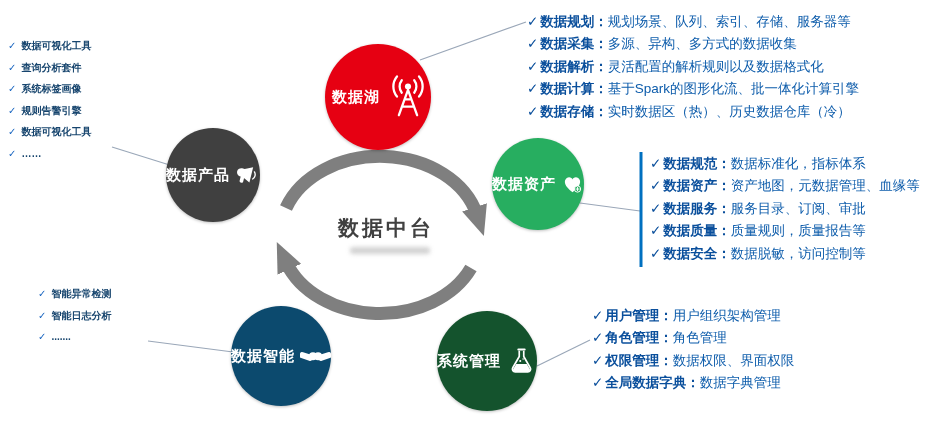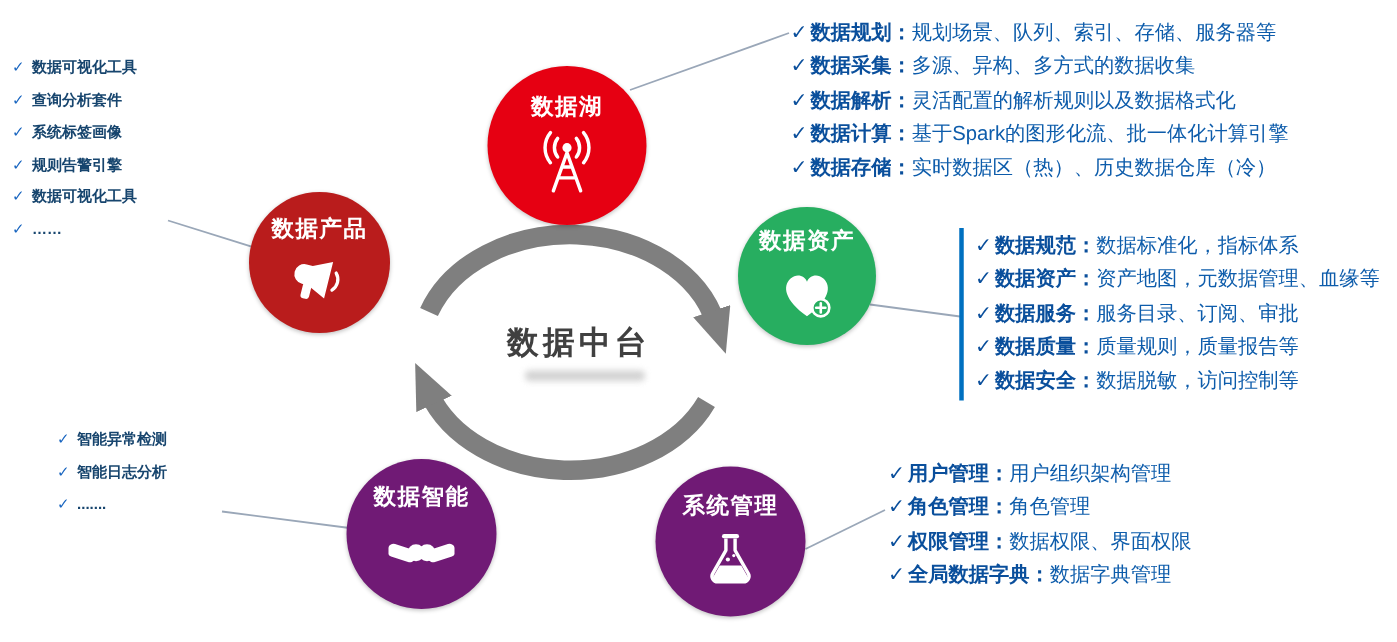--- a/index.html
+++ b/index.html
@@ -1,29 +1,29 @@
 <!DOCTYPE html>
 <html><head>
 <meta charset="utf-8">
 <style>
   * { margin:0; padding:0; box-sizing:border-box; }
   html,body { background:#fff; }
   body { font-family:"Liberation Sans","DejaVu Sans",sans-serif; }
   .stage { position:relative; width:931px; height:428px; background:#fff; overflow:hidden; }
   .overlay { position:absolute; left:0; top:0; z-index:1; }
 
-  .node { position:absolute; z-index:2; border-radius:50%; display:flex; flex-direction:column;
-          align-items:center; justify-content:center; gap:5px; color:#fff;
+  .node { position:absolute; z-index:2; border-radius:50%; display:flex; flex-direction:row;
+          align-items:center; justify-content:flex-end; gap:5px; color:#fff;
           box-shadow:0 1px 3px rgba(0,0,0,.25); }
   .node .nlabel { font-weight:bold; font-size:15px; letter-spacing:1px; white-space:nowrap; }
   .node-lake { background:#e60012; }
-  .node-products { background:#b91c1c; }
+  .node-products { background:#404040; }
   .node-assets { background:#27ae60; }
-  .node-intelligence { background:#701a75; }
-  .node-system { background:#701a75; }
+  .node-intelligence { background:#0c4a6e; }
+  .node-system { background:#14532d; }
 
   .center-title { position:absolute; z-index:2; left:326px; top:214px; width:120px; text-align:center;
                   font-size:21px; font-weight:bold; color:#404040; letter-spacing:3px; white-space:nowrap; }
   .center-smudge { position:absolute; z-index:2; left:350px; top:247px; width:80px; height:7px;
                    background:#bfbfbf; border-radius:3px; filter:blur(2px); opacity:.7; }
 
   ul.list { position:absolute; z-index:3; list-style:none; }
   .list li { white-space:nowrap; }
 
   .fancy li { font-size:13.5px; line-height:22.4px; color:#0d5cab; }

